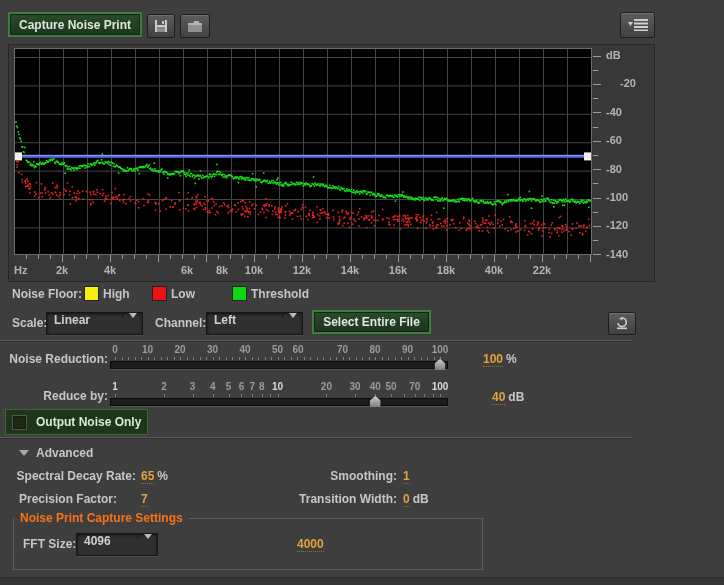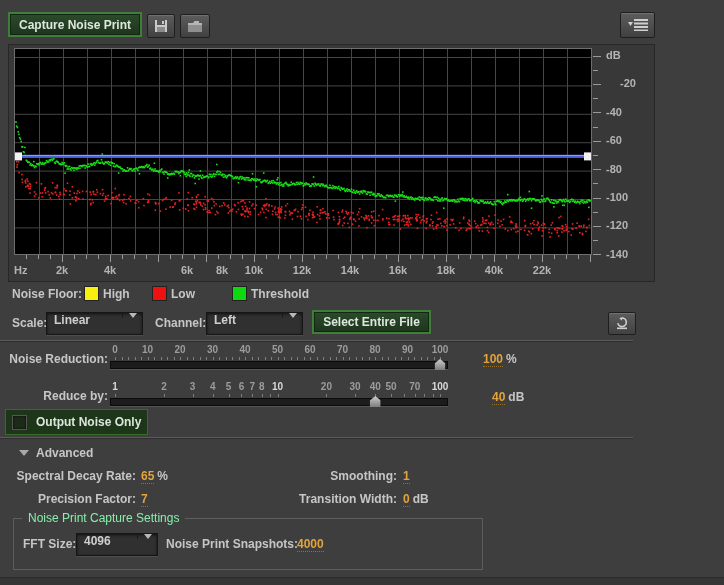--- a/index.html
+++ b/index.html
@@ -50,21 +50,21 @@
   .val-unit{color:#c6c6c6;font-weight:bold;margin-left:3px;}
 
   .divider{position:absolute;left:0;width:633px;height:1px;background:#5c5c5c;box-shadow:0 1px 0 #2e2e2e;}
 
   .checkbox{width:13px;height:13px;background:#1c2a18;border:1px solid #555;box-shadow:inset 0 0 2px #000;cursor:pointer;}
 
   .adv-tri{position:absolute;width:0;height:0;border-left:5px solid transparent;border-right:5px solid transparent;
     border-top:6px solid #a8a8a8;cursor:pointer;}
 
   .fieldset{position:absolute;left:13px;top:518px;width:468px;height:50px;border:1px solid #5e5e5e;}
-  .fieldset .legend{position:absolute;top:-8px;left:8px;background:#3e3e3e;padding:0 6px;font-weight:normal;color:#86efac;white-space:nowrap;}
+  .fieldset .legend{position:absolute;top:-8px;left:0;background:#3e3e3e;padding:0 6px;font-weight:bold;color:#f97316;white-space:nowrap;}
 
   .swatch{width:13px;height:13px;border:1px solid #222;display:inline-block;}
   .legend-row{position:absolute;top:286px;left:0;width:660px;height:16px;}
   .bottom-edge{position:absolute;left:0;top:577px;width:724px;height:8px;background:#353535;border-top:1px solid #2c2c2c;}
 </style>
 </head>
 <body>
 
 <div class="panel">
 
@@ -1716,21 +1716,21 @@
   <div class="divider" style="top:340px;"></div>
 
   <div class="rlbl" style="left:0px;top:352px;width:108px;">Noise Reduction:</div>
   <div class="slider" id="sl-nr" style="left:115px;top:344px;">
       <span class="num" style="left: 0px;">0</span>
       <span class="num" style="left: 32.5px;">10</span>
       <span class="num" style="left: 65px;">20</span>
       <span class="num" style="left: 97.5px;">30</span>
       <span class="num" style="left: 130px;">40</span>
       <span class="num" style="left: 162.5px;">50</span>
-      <span class="num" style="left: 195px;">60</span>
+      <span class="num" style="left: 183px;">60</span>
       <span class="num" style="left: 227.5px;">70</span>
       <span class="num" style="left: 260px;">80</span>
       <span class="num" style="left: 292.5px;">90</span>
       <span class="num" style="left: 325px;">100</span>
       <div class="tick" style="left: 0px;"></div>
       <div class="tick" style="left: 6.5px;"></div>
       <div class="tick" style="left: 13px;"></div>
       <div class="tick" style="left: 19.5px;"></div>
       <div class="tick" style="left: 26px;"></div>
       <div class="tick" style="left: 32.5px;"></div>
@@ -1841,38 +1841,37 @@
 
   <div class="rlbl" style="left:0px;top:469px;width:136px;">Spectral Decay Rate:</div>
   <div class="abs" style="left:141px;top:469px;">
     <span class="val-num">65</span><span class="val-unit">%</span>
   </div>
   <div class="rlbl" style="left:230px;top:469px;width:167px;">Smoothing:</div>
   <div class="abs" style="left:403px;top:469px;">
     <span class="val-num">1</span>
   </div>
 
-  <div class="rlbl" style="left:0px;top:492px;width:136px;">Precision Factor:</div>
+  <div class="rlbl" style="left:0px;top:492px;width:136px;text-align:center;">Precision Factor:</div>
   <div class="abs" style="left:141px;top:492px;">
     <span class="val-num">7</span>
   </div>
   <div class="rlbl" style="left:230px;top:492px;width:167px;">Transition Width:</div>
   <div class="abs" style="left:403px;top:492px;">
     <span class="val-num">0</span><span class="val-unit">dB</span>
   </div>
 
   <div class="fieldset">
     <span class="legend">Noise Print Capture Settings</span>
     <span class="lbl abs" style="left:9px;top:18px;">FFT Size:</span>
     <div class="dd" style="left:62px;top:14px;width:80px;height:21px;">
       <span class="val">4096</span>
       <span class="arr">
           <span class="tri-down"></span>
         </span>
     </div>
-    <span class="lbl abs" style="left:152px;top:18px;">Noise Print Snapshots:</span>
     <span class="abs" style="left:283px;top:18px;">
       <span class="val-num">4000</span>
     </span>
   </div>
 
   <div class="bottom-edge"></div>
 </div>
 
 </body></html>

